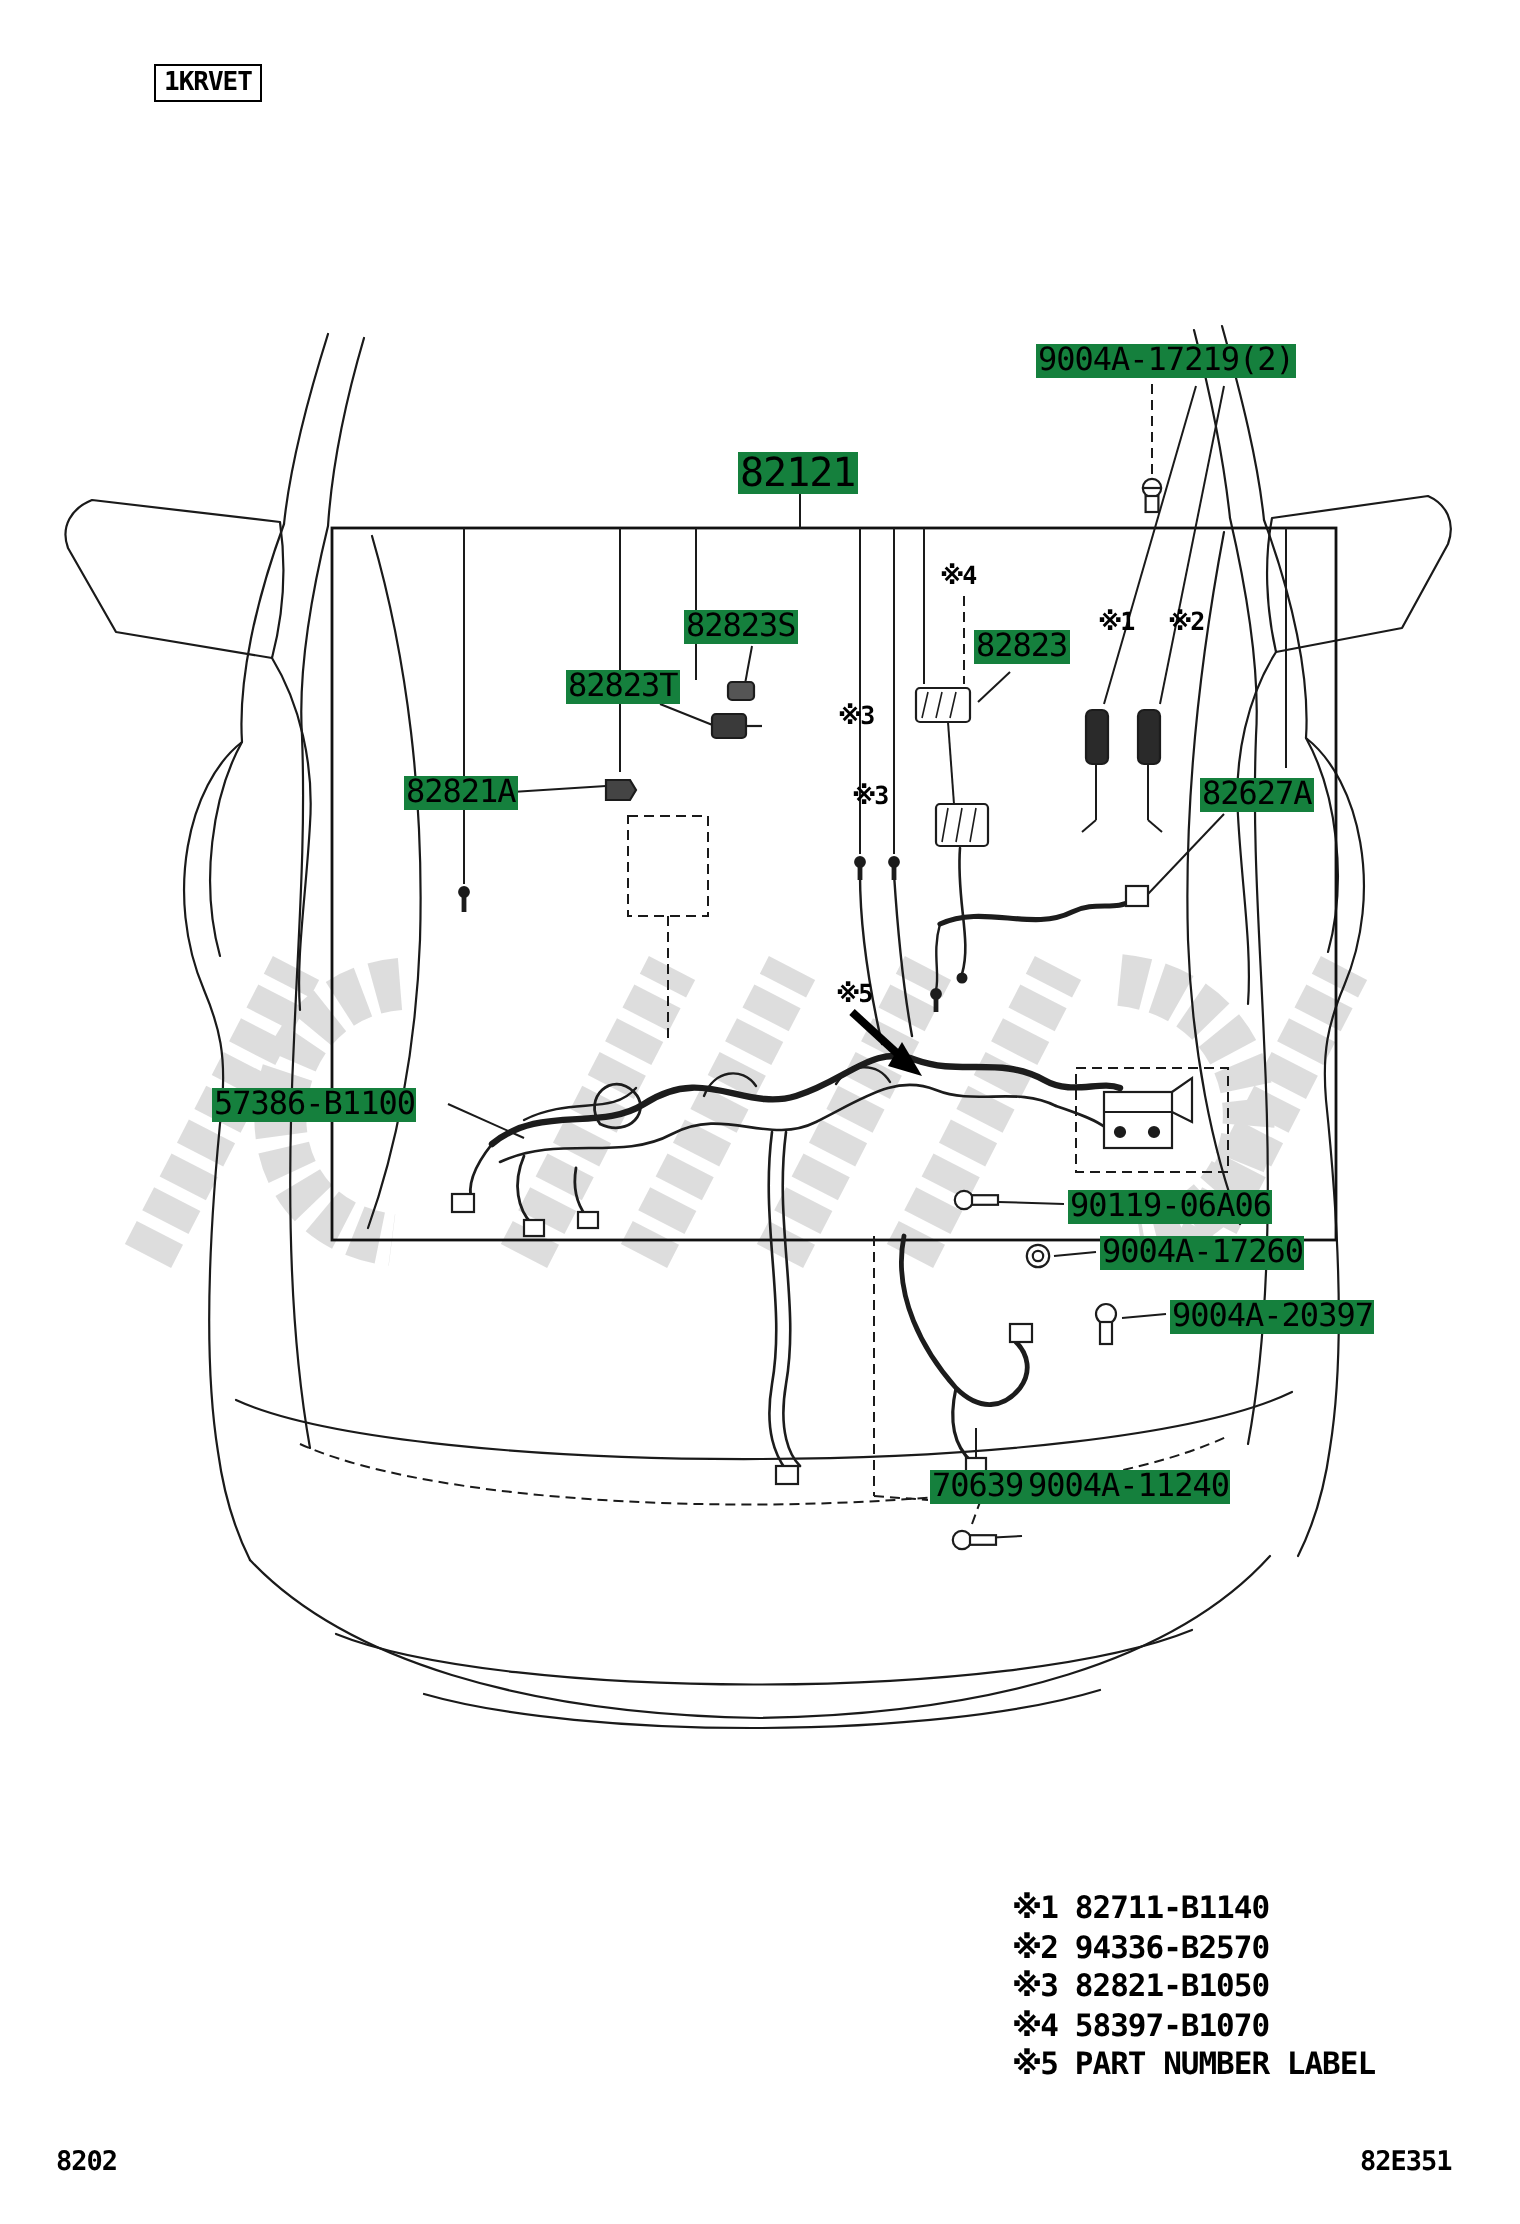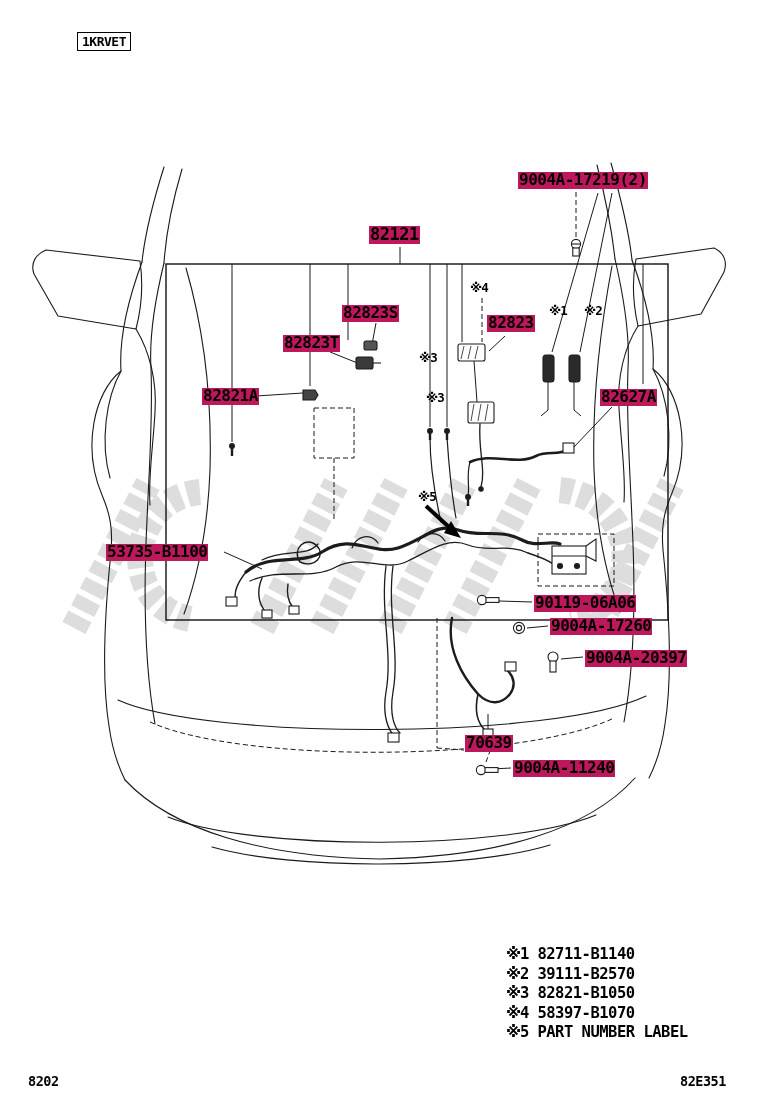--- a/index.html
+++ b/index.html
@@ -2,24 +2,24 @@
 <html><head>
 <meta charset="utf-8">
 <style>
   html,body{margin:0;padding:0;background:#fff;}
   .page{
     position:relative;width:760px;height:1112px;background:#fff;overflow:hidden;
     font-family:"DejaVu Sans Mono","DejaVu Sans","Liberation Mono",monospace;color:#000;
   }
   .art{position:absolute;left:0;top:0;}
   .lbl{
-    position:absolute;font-weight:bold;white-space:nowrap;
-    background:#be185d;padding:0 1px;line-height:1.05;letter-spacing:-0.5px;
-  }
-  .sz18{font-size:17px;}
+    position:absolute;font-weight:normal;white-space:nowrap;
+    background:#15803d;padding:0 1px;line-height:1.05;letter-spacing:-0.5px;
+  }
+  .sz18{font-size:20px;}
   .sz16{font-size:16px;}
   .ref{
     position:absolute;font-weight:bold;font-size:12.5px;letter-spacing:-1px;
     background:transparent;white-space:nowrap;line-height:1;
   }
   .model-box{
     position:absolute;left:33px;top:32px;border:1.6px solid #000;
     padding:1px 4px;font-size:13px;font-weight:bold;letter-spacing:-0.5px;margin-left:44px;
   }
   .legend{position:absolute;left:506px;top:945px;}
@@ -189,42 +189,42 @@
 
   <div class="model-box">1KRVET</div>
 
   <div class="lbl sz16" style="left:518px;top:172px;">9004A-17219(2)</div>
   <div class="lbl sz18" style="left:369px;top:226px;">82121</div>
   <div class="lbl sz16" style="left:342px;top:305px;text-align:right;">82823S</div>
   <div class="lbl sz16" style="left:283px;top:335px;">82823T</div>
   <div class="lbl sz16" style="left:487px;top:315px;">82823</div>
   <div class="lbl sz16" style="left:202px;top:388px;">82821A</div>
   <div class="lbl sz16" style="left:600px;top:389px;">82627A</div>
-  <div class="lbl sz16" style="left:106px;top:544px;">53735-B1100</div>
+  <div class="lbl sz16" style="left:106px;top:544px;">57386-B1100</div>
   <div class="lbl sz16" style="left:534px;top:595px;">90119-06A06</div>
   <div class="lbl sz16" style="left:550px;top:618px;">9004A-17260</div>
   <div class="lbl sz16" style="left:585px;top:650px;">9004A-20397</div>
   <div class="lbl sz16" style="left:465px;top:735px;">70639</div>
-  <div class="lbl sz16" style="left:513px;top:760px;text-align:center;">9004A-11240</div>
+  <div class="lbl sz16" style="left:513px;top:735px;text-align:center;">9004A-11240</div>
 
   <div class="ref" style="left:470px;top:282px;">※4</div>
   <div class="ref" style="left:549px;top:305px;">※1</div>
   <div class="ref" style="left:584px;top:305px;">※2</div>
   <div class="ref" style="left:419px;top:352px;">※3</div>
   <div class="ref" style="left:426px;top:392px;">※3</div>
   <div class="ref" style="left:418px;top:491px;">※5</div>
 
   <div class="legend">
     <div class="legend-row">
       <span class="ref-col">※1</span>
       <span>82711-B1140</span>
     </div>
     <div class="legend-row">
       <span class="ref-col">※2</span>
-      <span>39111-B2570</span>
+      <span>94336-B2570</span>
     </div>
     <div class="legend-row">
       <span class="ref-col">※3</span>
       <span>82821-B1050</span>
     </div>
     <div class="legend-row">
       <span class="ref-col">※4</span>
       <span>58397-B1070</span>
     </div>
     <div class="legend-row">

